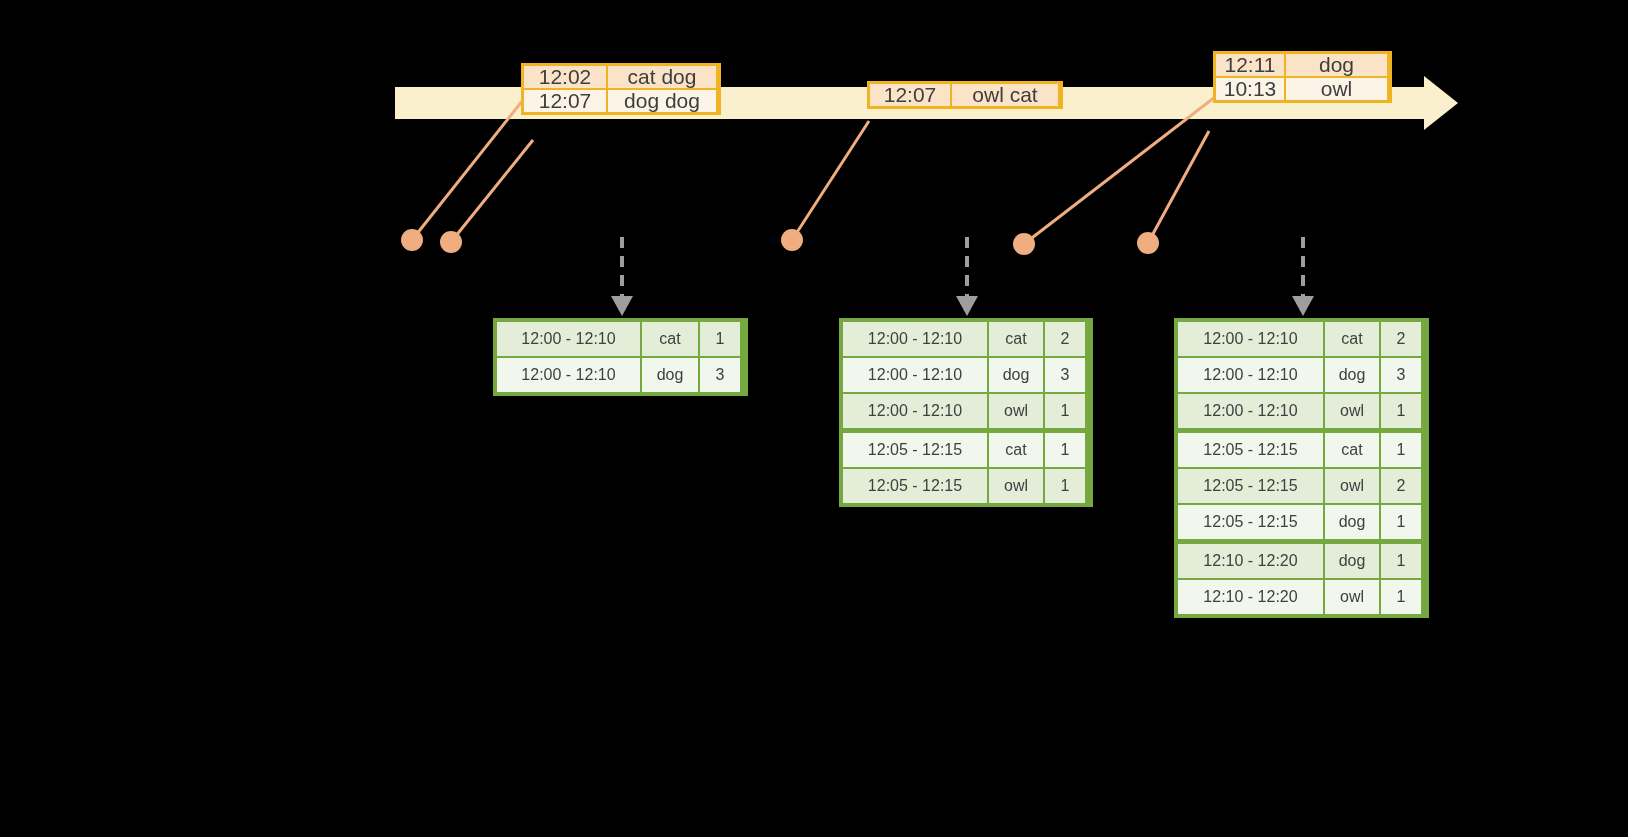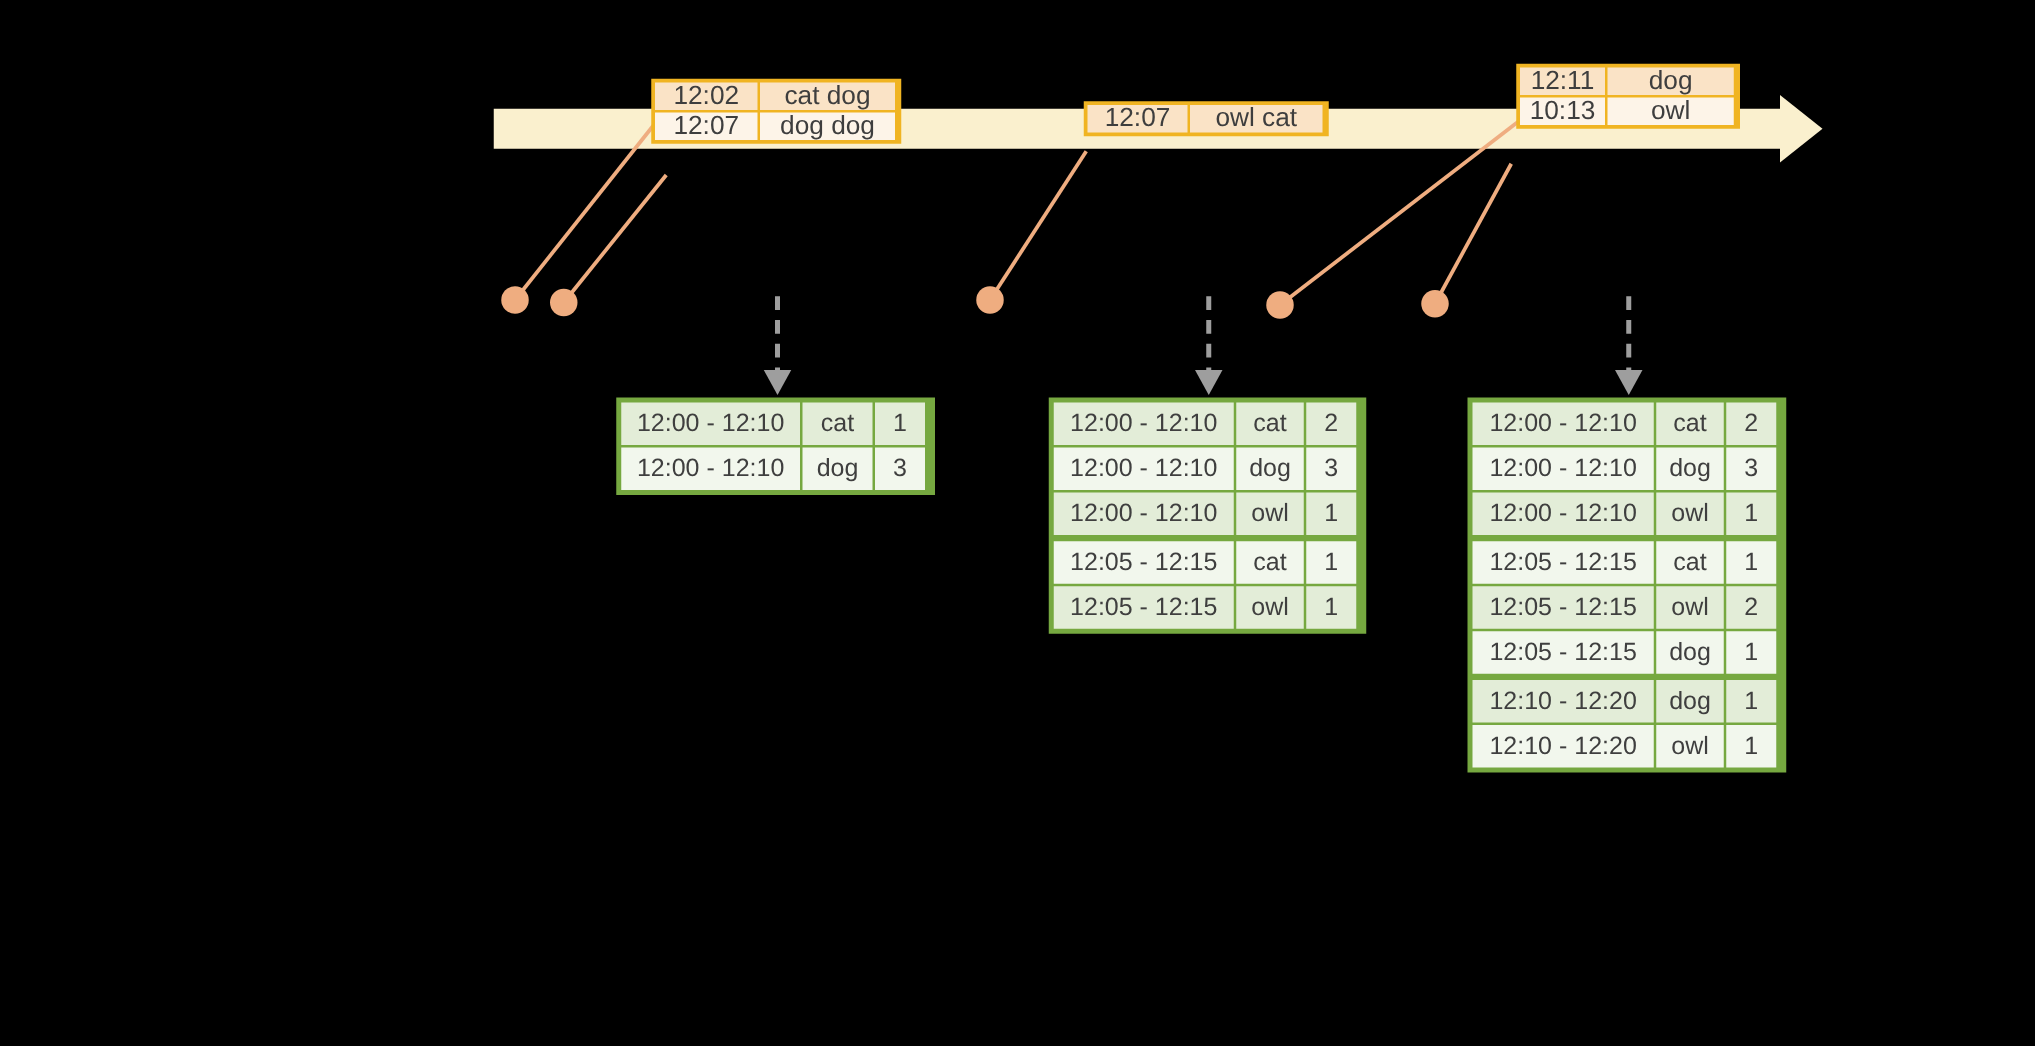--- a/index.html
+++ b/index.html
@@ -23,21 +23,21 @@
 
   
   .gtable{
     position:absolute;background:var(--green);
     padding:4px;display:flex;flex-direction:column;row-gap:2px;box-sizing:border-box;
   }
   .gtable .t-row{display:grid;grid-template-columns:var(--c1) var(--c2) var(--c3);column-gap:2px;}
   .gtable .t-row.group-start{margin-top:3px;}
   .gtable .cell{
     height:34px;display:flex;align-items:center;justify-content:center;
-    font-size:20px;background:var(--greenCellLight);color:#3F3F3F;
+    font-size:16px;background:var(--greenCellLight);color:#3F3F3F;
   }
   .gtable .t-row:nth-child(odd) .cell{background:var(--greenCell);}
 </style>
 </head>
 <body>
 
 <div class="canvas">
 
   <svg width="1628" height="837" viewBox="0 0 1628 837">
 

